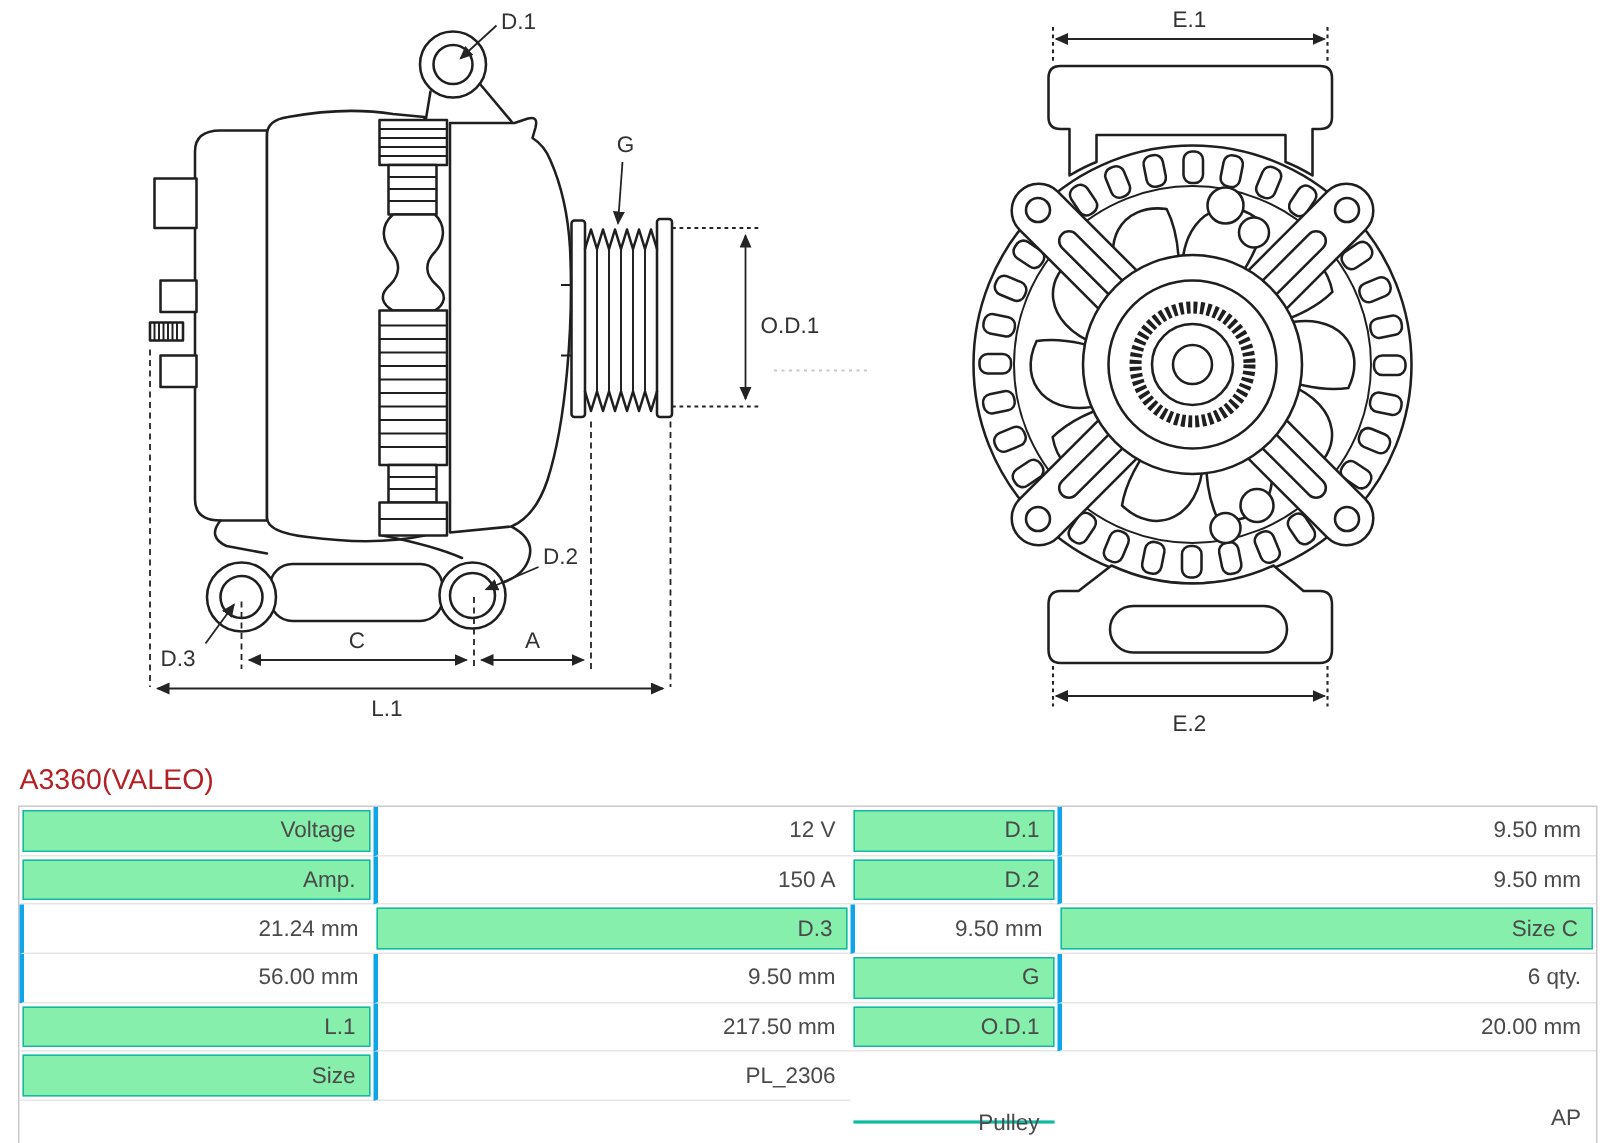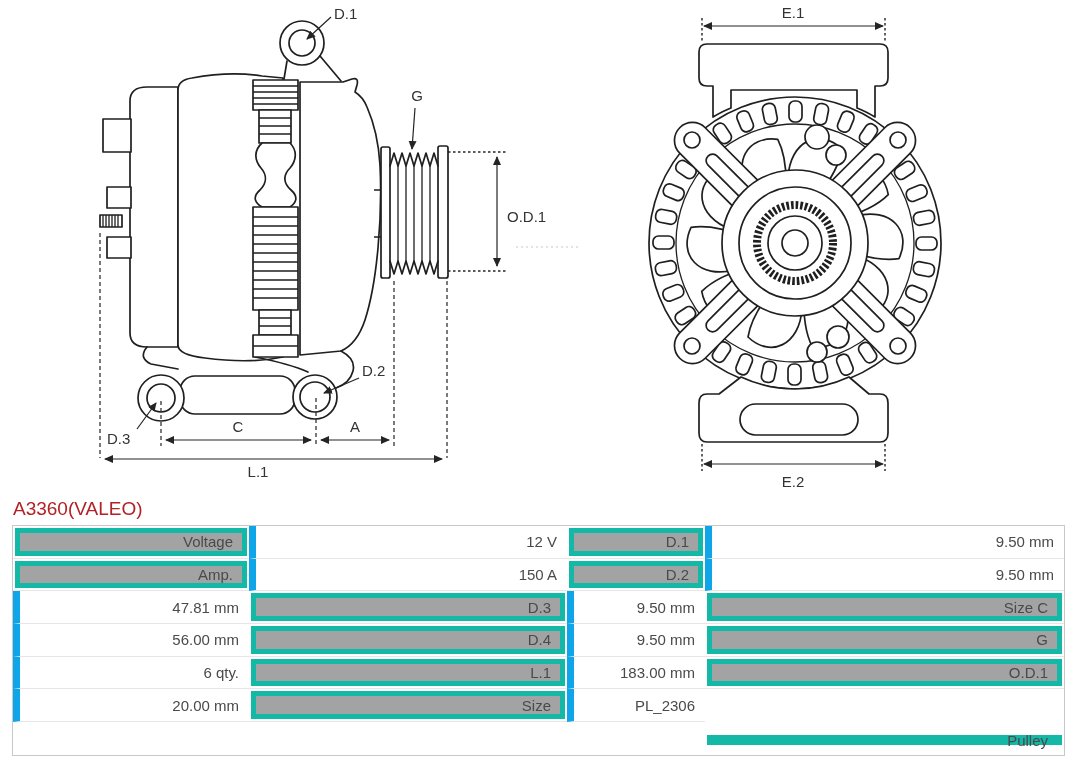--- a/index.html
+++ b/index.html
@@ -1,26 +1,26 @@
 <!DOCTYPE html>
 <html><head>
 <meta charset="utf-8">
 <style>
   html,body{margin:0;padding:0;background:#ffffff;width:1080px;height:762px;overflow:hidden;
             font-family:"Liberation Sans","DejaVu Sans",sans-serif;}
   .page{width:1080px;height:652px;position:relative;}
   svg text{font-family:"Liberation Sans","DejaVu Sans",sans-serif;font-size:15px;fill:#333;}
-  .part-title{font-size:19px;line-height:22px;color:#b32025;margin:2px 0 5px 13px;font-weight:400;}
+  .part-title{font-size:19px;line-height:22px;color:#b32025;margin:13px 0 5px 13px;font-weight:400;}
   .spec-table{width:1051px;margin-left:12px;border:1px solid #c9c9c9;display:grid;
               grid-template-columns:236px 318px 138px auto;grid-auto-rows:32.7px;font-size:15px;color:#4a4a4a;}
   .cell{box-sizing:border-box;border-bottom:1px solid #e6e6e6;}
   .cell.last{border-bottom:none;margin-top:44px;}
-  .val{display:flex;align-items:center;justify-content:flex-end;padding-right:10px;border-left:7px solid #0ea5e9;}
+  .val{display:flex;align-items:center;justify-content:flex-end;padding-right:10px;border-left:3px solid #0ea5e9;}
   .lab{padding:2px;}
-  .lbox{width:100%;height:100%;box-sizing:border-box;background:#a3a3a3;border:5px solid #14b8a6;
+  .lbox{width:100%;height:100%;box-sizing:border-box;background:#86efac;border:1px solid #14b8a6;
         display:flex;align-items:center;justify-content:flex-end;padding-right:9px;}
   
   .ln{fill:none;stroke:#1f1f1f;stroke-width:1.7;stroke-linejoin:round;stroke-linecap:round;}
   .fw{fill:#ffffff;stroke:#1f1f1f;stroke-width:1.7;stroke-linejoin:round;}
   .thin{fill:none;stroke:#1f1f1f;stroke-width:1.3;}
   .dim{fill:none;stroke:#242424;stroke-width:1.2;}
   .ext{fill:none;stroke:#242424;stroke-width:1.2;stroke-dasharray:4 3;}
   .dot{fill:none;stroke:#242424;stroke-width:1.4;stroke-dasharray:2.5 2.5;}
   .faint{fill:none;stroke:#c8c8c8;stroke-width:1.2;stroke-dasharray:2 3;}
 </style>
@@ -228,43 +228,40 @@
 
   <div class="cell lab">
         <div class="lbox">Amp.</div>
       </div>
   <div class="cell val">150 A</div>
   <div class="cell lab">
         <div class="lbox">D.2</div>
       </div>
   <div class="cell val">9.50 mm</div>
 
-  <div class="cell val">47.81 mm</div>
+  <div class="cell val">21.24 mm</div>
   <div class="cell lab">
         <div class="lbox">D.3</div>
       </div>
   <div class="cell val">9.50 mm</div>
 
   <div class="cell lab">
         <div class="lbox">Size C</div>
       </div>
   <div class="cell val">56.00 mm</div>
-  <div class="cell lab">
-        <div class="lbox">D.4</div>
-      </div>
   <div class="cell val">9.50 mm</div>
 
   <div class="cell lab">
         <div class="lbox">G</div>
       </div>
   <div class="cell val">6 qty.</div>
   <div class="cell lab">
         <div class="lbox">L.1</div>
       </div>
-  <div class="cell val">183.00 mm</div>
+  <div class="cell val">217.50 mm</div>
 
   <div class="cell lab">
         <div class="lbox">O.D.1</div>
       </div>
   <div class="cell val">20.00 mm</div>
   <div class="cell lab">
         <div class="lbox">Size</div>
       </div>
   <div class="cell val">PL_2306</div>
 

